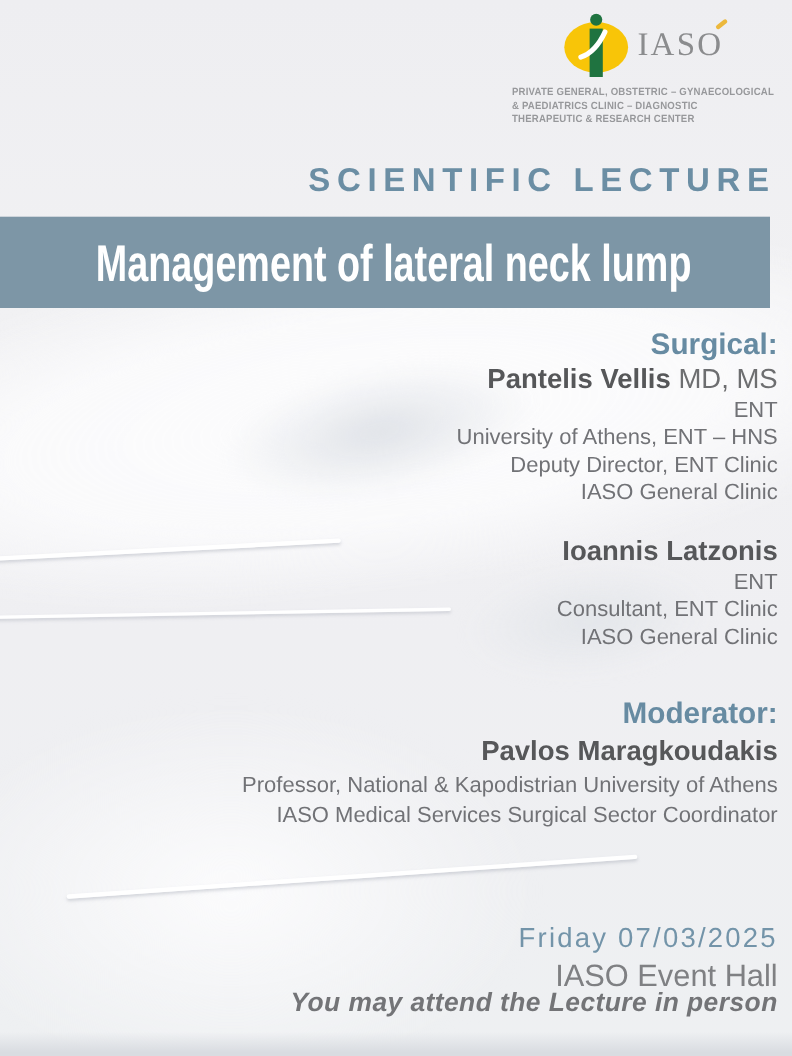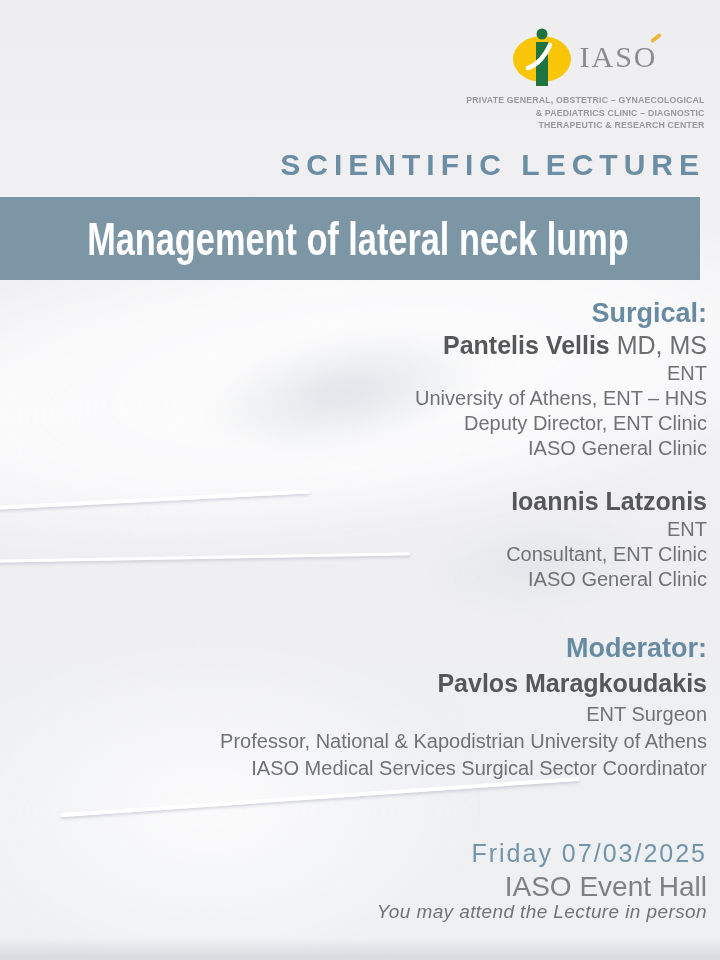--- a/index.html
+++ b/index.html
@@ -21,21 +21,21 @@
     background:radial-gradient(ellipse, #fbfbfc 0%, rgba(251,251,252,0) 72%);filter:blur(9px);}
   .ridge{position:absolute;background:rgba(255,255,255,0.95);
     box-shadow:0 2px 3px rgba(150,156,168,0.38);border-radius:2px;}
   .ridge1{left:-20px;top:498px;width:330px;height:4px;transform:rotate(-3deg);}
   .ridge2{left:-10px;top:556px;width:420px;height:3px;transform:rotate(-1deg);}
   .ridge3{left:60px;top:795px;width:520px;height:4px;transform:rotate(-4deg);}
   .tex-bottom{left:0;bottom:0;width:100%;height:22px;
     background:linear-gradient(180deg, rgba(214,217,223,0) 0%, #d9dce1 85%);}
 
   
-  .brand{position:absolute;left:455px;top:28px;width:260px;text-align:right;}
+  .brand{position:absolute;left:455px;top:12px;width:260px;text-align:left;}
   .logo-row{display:flex;justify-content:center;align-items:flex-start;gap:7px;height:58px;}
   .logo-mark{width:60px;height:58px;flex:0 0 auto;}
   .wordmark-wrap{position:relative;margin-top:14px;}
   .wordmark{font-family:"Liberation Serif",serif;font-size:30px;line-height:30px;
     color:#8b8c8e;letter-spacing:2px;}
   .wordmark-accent{position:absolute;right:-4px;top:-6px;width:12px;height:4px;
     background:#ecb83c;transform:rotate(-38deg);border-radius:2px;}
   .tagline{margin-top:8px;font-size:9.5px;font-weight:bold;line-height:12.5px;
     color:#97989b;letter-spacing:0.2px;white-space:nowrap;transform:scaleX(0.92);
     transform-origin:center;}
@@ -57,21 +57,21 @@
   .speaker-2{margin-top:25px;}
   .moderator{margin-top:39px;}
   .moderator .name-line{line-height:36px;}
   .moderator .detail{line-height:27px;}
 
   
   .event{position:absolute;top:838px;right:13px;left:40px;text-align:right;}
   .event-date,.event-time{font-size:25px;font-weight:normal;color:#7394a9;
     letter-spacing:2px;line-height:31px;}
   .event-venue{font-size:28px;color:#7f8083;line-height:27px;margin-top:4px;}
-  .event-note{font-size:19px;font-weight:normal;font-style:italic;color:#737477;
+  .event-note{font-size:24px;font-weight:bold;font-style:italic;color:#737477;
     line-height:24px;letter-spacing:0.4px;text-align:right;}
 </style>
 </head>
 <body>
 
 <div class="poster">
 
   <div class="tex tex-sweep"></div>
   <div class="tex tex-gray1"></div>
   <div class="tex tex-gray2"></div>
@@ -130,21 +130,20 @@
         <div class="detail">Consultant, ENT Clinic</div>
         <div class="detail">IASO General Clinic</div>
       </div>
     </section>
 
     <section class="moderator">
       <div class="section-heading">Moderator:</div>
       <div class="name-line">
         <span class="person-name">Pavlos Maragkoudakis</span>
       </div>
-      <div class="detail">ENT Surgeon</div>
       <div class="detail">Professor, National &amp; Kapodistrian University of Athens</div>
       <div class="detail">IASO Medical Services Surgical Sector Coordinator</div>
     </section>
 
   </main>
 
   <footer class="event">
     <div class="event-date">Friday 07/03/2025</div>
     <div class="event-venue">IASO Event Hall</div>
     <div class="event-note">You may attend the Lecture in person</div>

